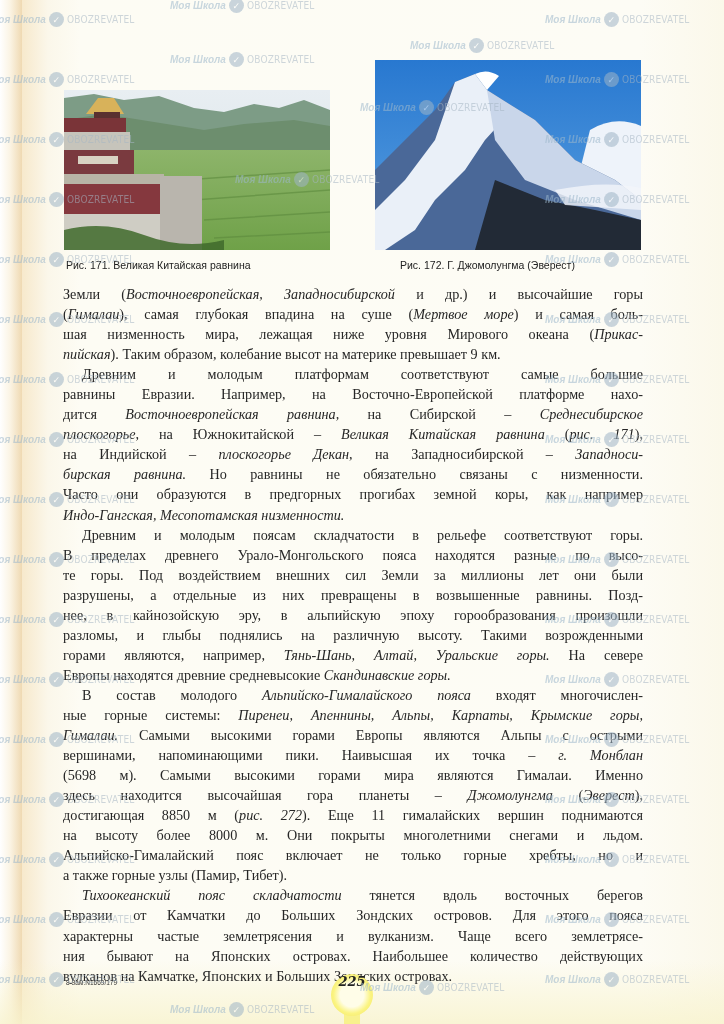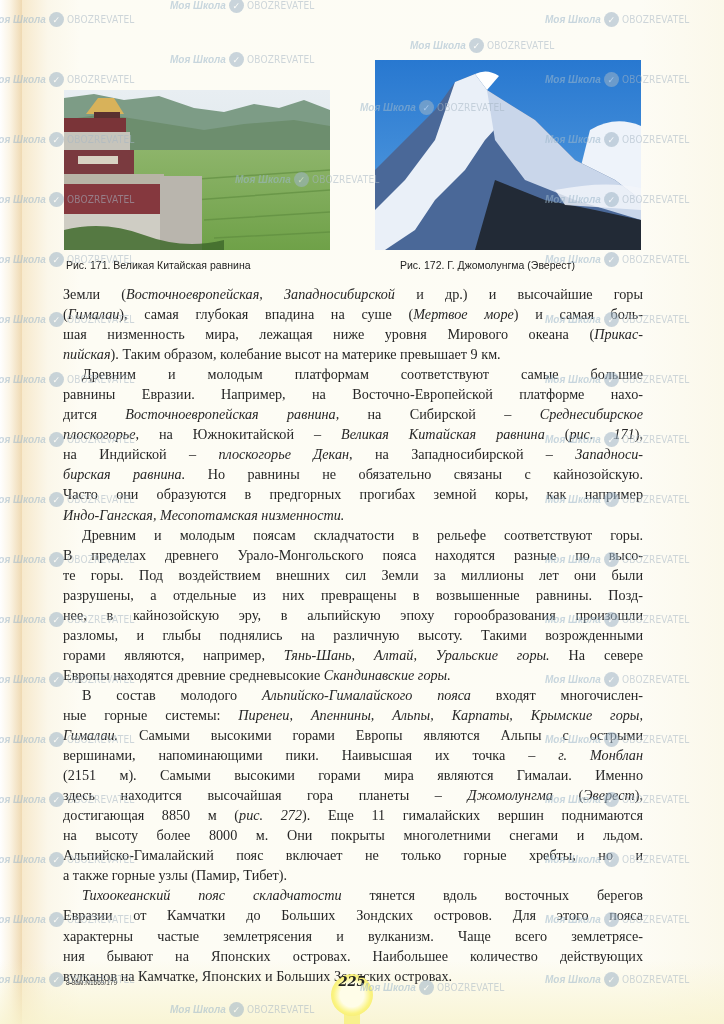--- a/index.html
+++ b/index.html
@@ -149,40 +149,40 @@
         <span class="line"><span>(</span><i>Гималаи</i><span>), самая глубокая впадина на суше (</span><i>Мертвое море</i><span>) и самая боль-</span></span>
         <span class="line"><span>шая низменность мира, лежащая ниже уровня Мирового океана (</span><i>Прикас-</i></span>
         <span class="line last"><i>пийская</i><span>). Таким образом, колебание высот на материке превышает 9 км.</span></span>
       </div>
       <div>
         <span class="line" style="padding-left: 19px;"><span>Древним и молодым платформам соответствуют самые большие</span></span>
         <span class="line"><span>равнины Евразии. Например, на Восточно-Европейской платформе нахо-</span></span>
         <span class="line"><span>дится </span><i>Восточноевропейская равнина,</i><span> на Сибирской – </span><i>Среднесибирское</i></span>
         <span class="line"><i>плоскогорье</i><span>, на Южнокитайской – </span><i>Великая Китайская равнина</i><span> (</span><i>рис. 171</i><span>),</span></span>
         <span class="line"><span>на Индийской – </span><i>плоскогорье Декан</i><span>, на Западносибирской – </span><i>Западноси-</i></span>
-        <span class="line"><i>бирская равнина.</i><span> Но равнины не обязательно связаны с кайнозойскую.</span></span>
+        <span class="line"><i>бирская равнина.</i><span> Но равнины не обязательно связаны с низменности.</span></span>
         <span class="line"><span>Часто они образуются в предгорных прогибах земной коры, как например</span></span>
         <span class="line last"><i>Индо-Гангская, Месопотамская низменности.</i></span>
       </div>
       <div>
         <span class="line" style="padding-left: 19px;"><span>Древним и молодым поясам складчатости в рельефе соответствуют горы.</span></span>
         <span class="line"><span>В пределах древнего Урало-Монгольского пояса находятся разные по высо-</span></span>
         <span class="line"><span>те горы. Под воздействием внешних сил Земли за миллионы лет они были</span></span>
         <span class="line"><span>разрушены, а отдельные из них превращены в возвышенные равнины. Позд-</span></span>
         <span class="line"><span>нее, в кайнозойскую эру, в альпийскую эпоху горообразования произошли</span></span>
         <span class="line"><span>разломы, и глыбы поднялись на различную высоту. Такими возрожденными</span></span>
         <span class="line"><span>горами являются, например, </span><i>Тянь-Шань, Алтай, Уральские горы.</i><span> На севере</span></span>
         <span class="line last"><span>Европы находятся древние средневысокие </span><i>Скандинавские горы.</i></span>
       </div>
       <div>
         <span class="line" style="padding-left: 19px;"><span>В состав молодого </span><i>Альпийско-Гималайского пояса</i><span> входят многочислен-</span></span>
         <span class="line"><span>ные горные системы: </span><i>Пиренеи, Апеннины, Альпы, Карпаты, Крымские горы,</i></span>
         <span class="line"><i>Гималаи.</i><span> Самыми высокими горами Европы являются Альпы с острыми</span></span>
         <span class="line"><span>вершинами, напоминающими пики. Наивысшая их точка – </span><i>г. Монблан</i></span>
-        <span class="line"><span>(2151 м). Самыми высокими горами мира являются Гималаи. Именно</span></span>
+        <span class="line"><span>(5698 м). Самыми высокими горами мира являются Гималаи. Именно</span></span>
         <span class="line"><span>здесь находится высочайшая гора планеты – </span><i>Джомолунгма</i><span> (</span><i>Эверест</i><span>),</span></span>
         <span class="line"><span>достигающая 8850 м (</span><i>рис. 272</i><span>). Еще 11 гималайских вершин поднимаются</span></span>
         <span class="line"><span>на высоту более 8000 м. Они покрыты многолетними снегами и льдом.</span></span>
         <span class="line"><span>Альпийско-Гималайский пояс включает не только горные хребты, но и</span></span>
         <span class="line last"><span>а также горные узлы (Памир, Тибет).</span></span>
       </div>
       <div>
         <span class="line" style="padding-left: 19px;"><i>Тихоокеанский пояс складчатости</i><span> тянется вдоль восточных берегов</span></span>
         <span class="line"><span>Евразии от Камчатки до Больших Зондских островов. Для этого пояса</span></span>
         <span class="line"><span>характерны частые землетрясения и вулканизм. Чаще всего землетрясе-</span></span>

